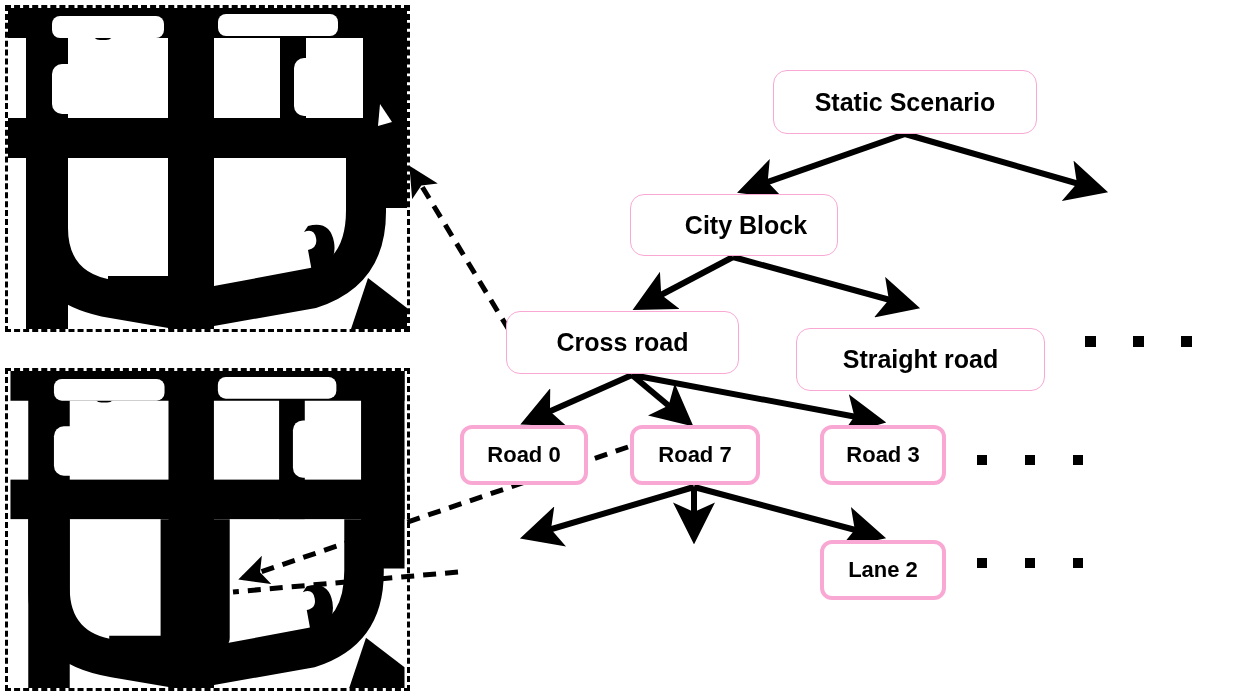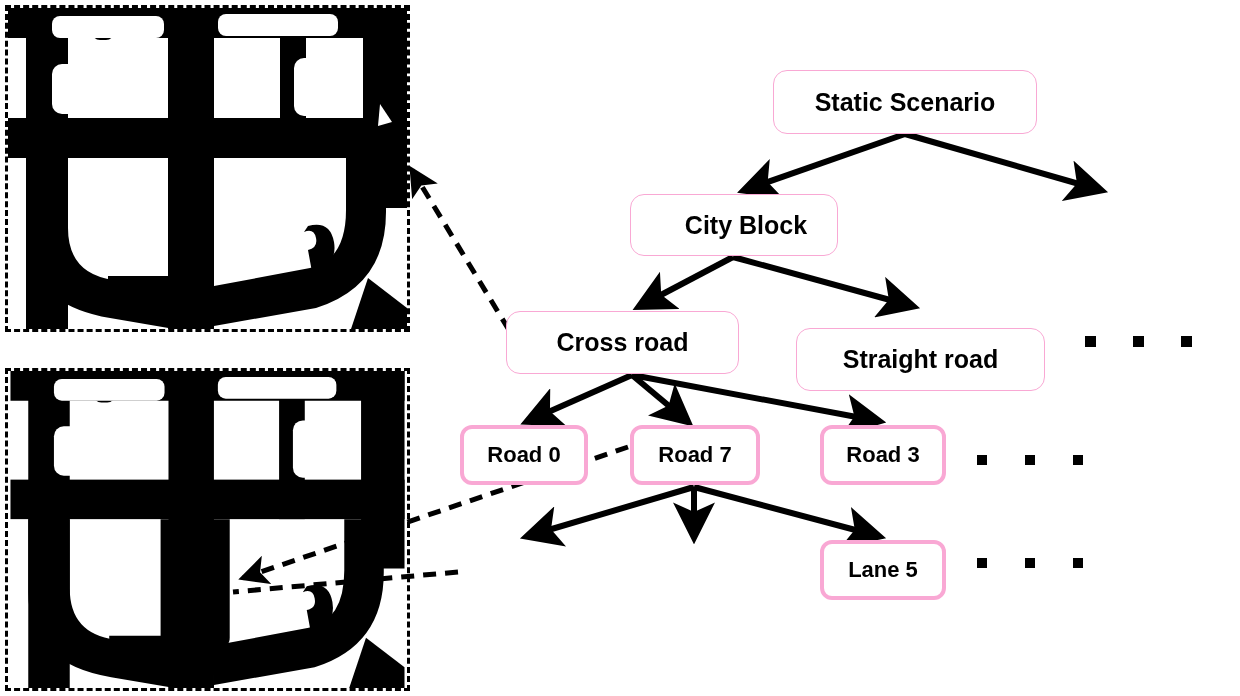--- a/index.html
+++ b/index.html
@@ -223,21 +223,21 @@
 
   <div class="dots tight" style="left:977px; top:455px;">
     <span class="dot"></span>
     <span class="dot"></span>
     <span class="dot"></span>
   </div>
 
 
 
   <div class="node small" style="left:820px; top:540px; width:126px; height:60px;">
-    <span>Lane 5</span>
+    <span>Lane 2</span>
   </div>
 
   <div class="dots tight" style="left:977px; top:558px;">
     <span class="dot"></span>
     <span class="dot"></span>
     <span class="dot"></span>
   </div>
 
 </div>
 

